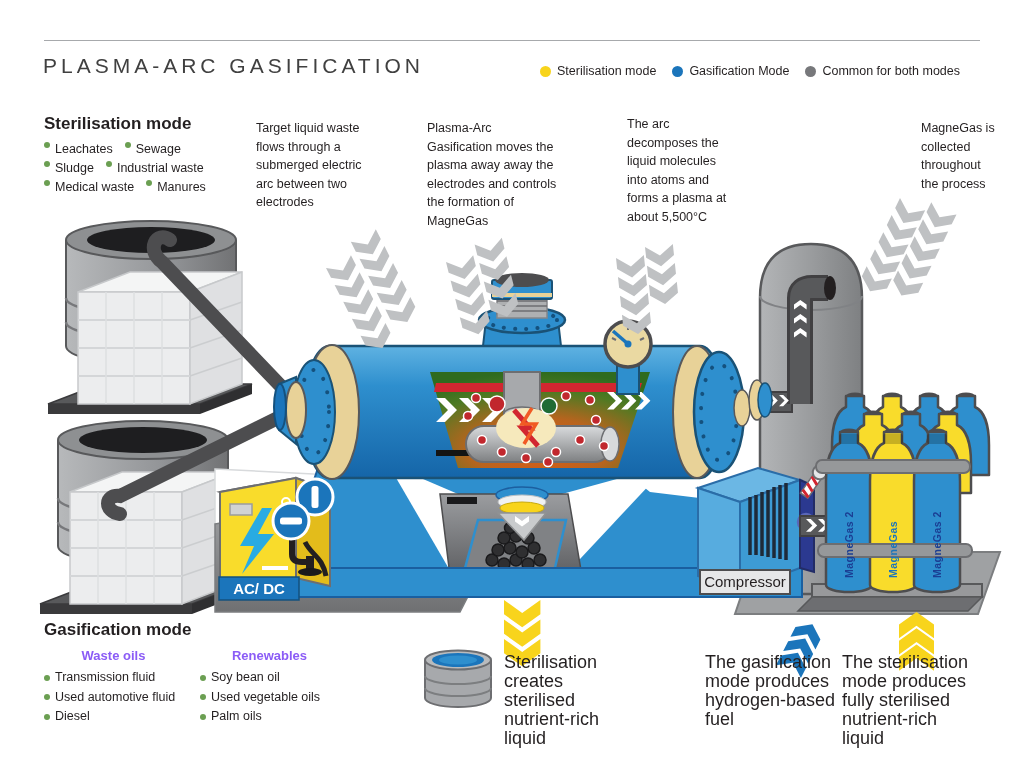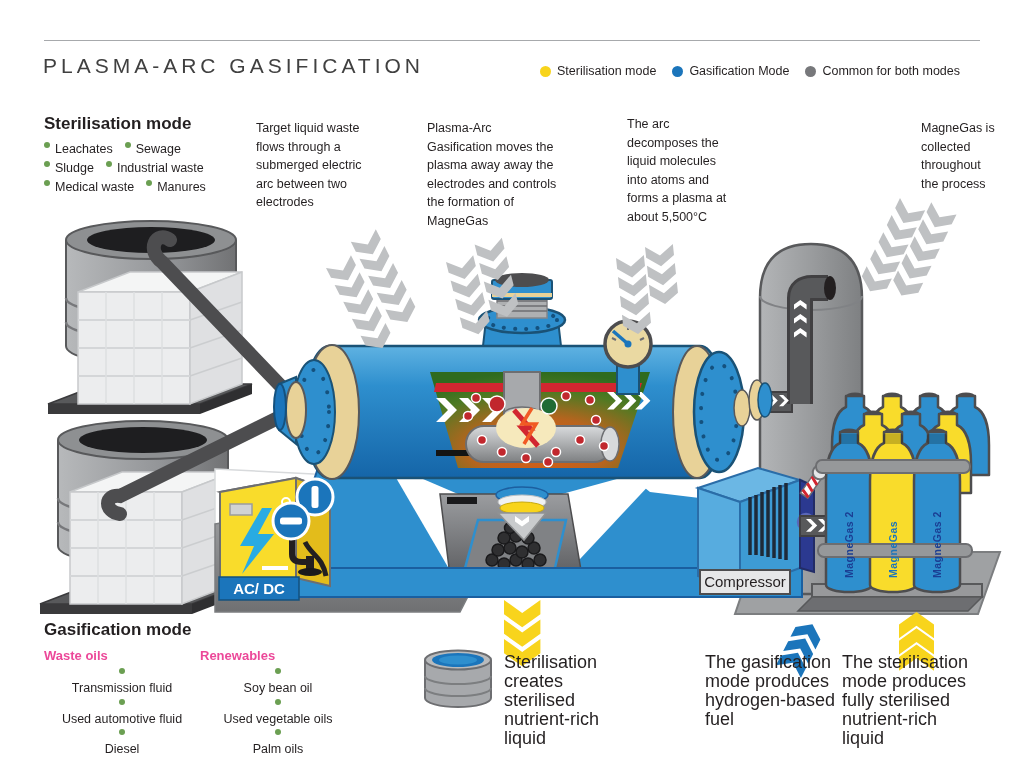--- a/index.html
+++ b/index.html
@@ -18,22 +18,22 @@
   .b-item{display:flex;align-items:flex-start;gap:5px;font-size:12.5px;white-space:nowrap;}
   .gdot{width:6px;height:6px;border-radius:50%;background:#6B9F52;flex:0 0 auto;}
   .step{position:absolute;z-index:2;font-size:12.5px;line-height:18.5px;}
   .s1{left:256px;top:119px;width:112px;}
   .s2{left:427px;top:119px;width:130px;}
   .s3{left:627px;top:115px;width:106px;}
   .s4{left:901px;top:119px;width:74px;margin-left:20px;}
   .gas{left:44px;top:620px;width:330px;}
   .gas-cols{display:flex;}
   .gas-col{width:156px;}
-  .sub-title{font-size:13px;font-weight:bold;color:#ec4899;margin:0 17px 5px 0;}
-  .v-item{display:flex;align-items:center;gap:5px;font-size:12.5px;line-height:19.5px;white-space:nowrap;flex-direction:column;}
+  .sub-title{font-size:13px;font-weight:bold;color:#8b5cf6;margin:0 17px 5px 0;text-align:center;}
+  .v-item{display:flex;align-items:center;gap:5px;font-size:12.5px;line-height:19.5px;white-space:nowrap;}
   .out{position:absolute;z-index:2;font-size:18px;line-height:19px;}
   .o1{left:504px;top:653px;width:128px;}
   .o2{left:705px;top:653px;width:132px;}
   .o3{left:842px;top:653px;width:136px;}
 </style>
 </head>
 <body>
 
 <div class="stage">
 

